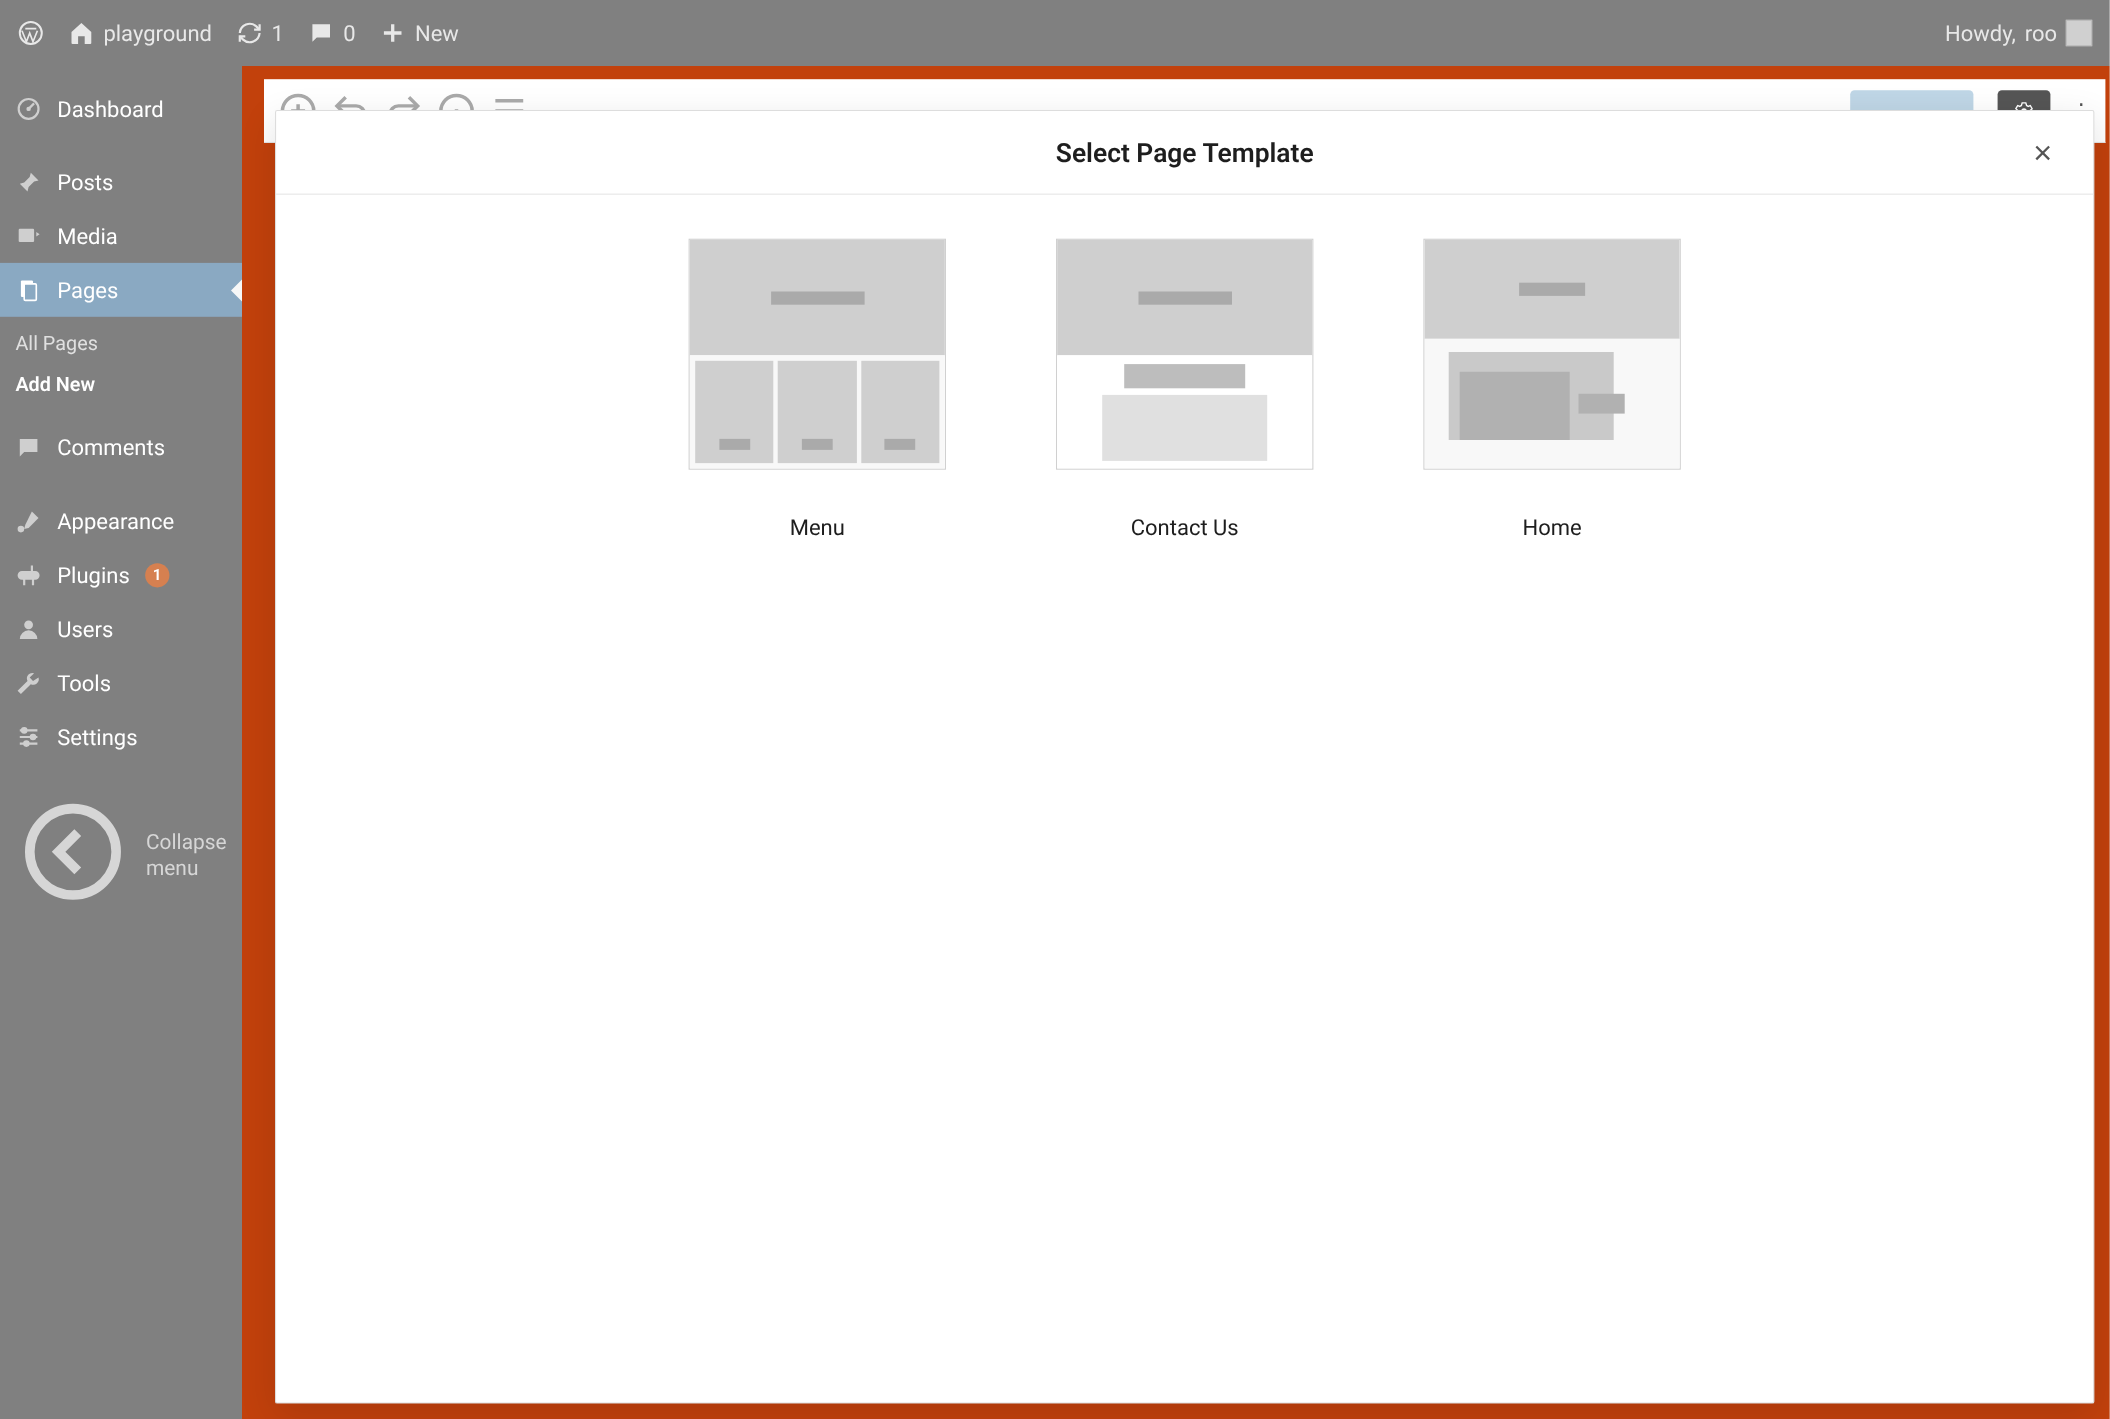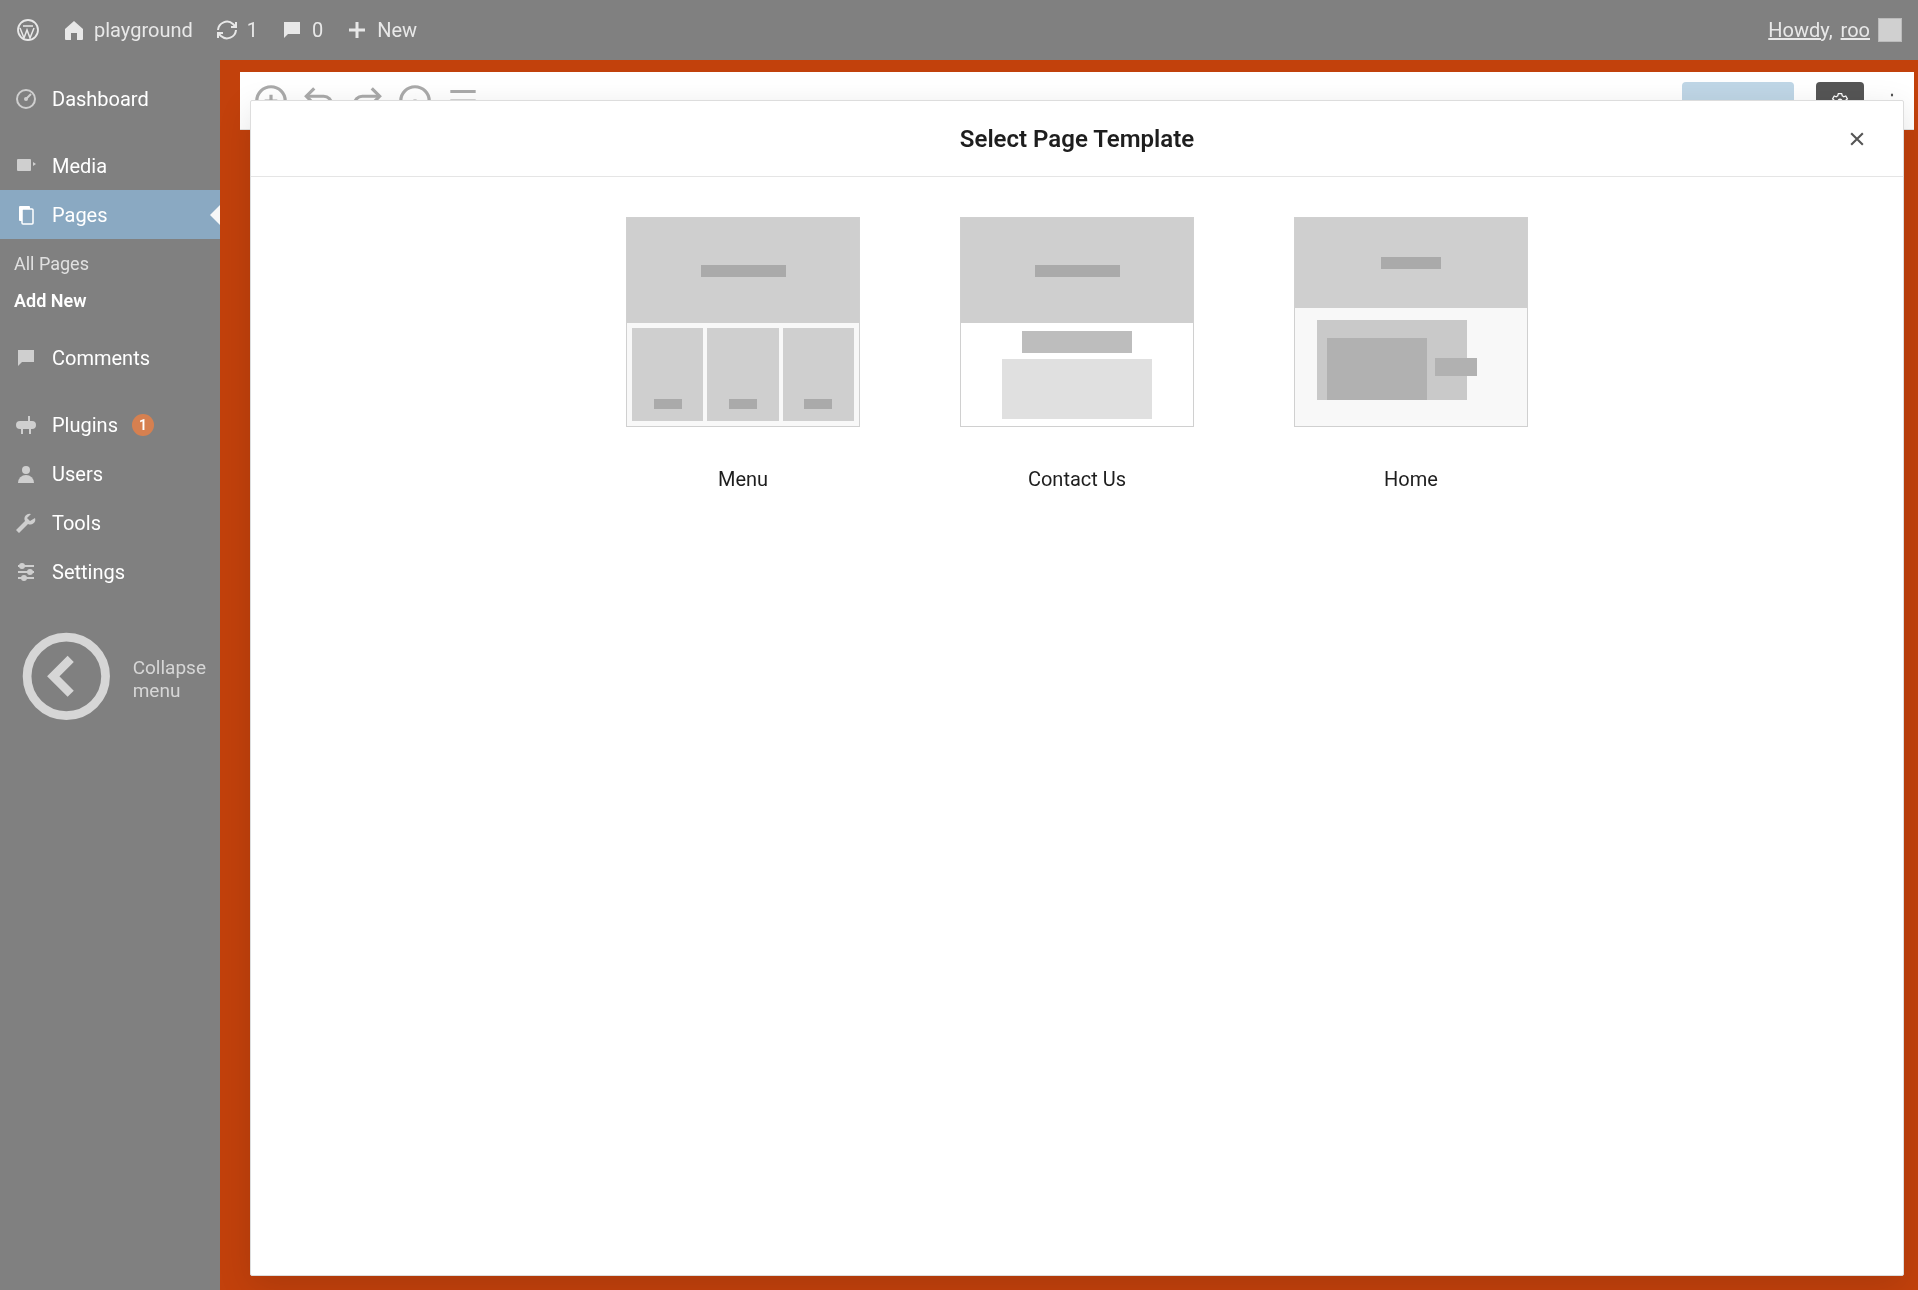--- a/index.html
+++ b/index.html
@@ -22,21 +22,20 @@
       padding: 0 16px;
       color: #e8e8e8;
       position: relative;
     }
     .admin-bar-left { display: flex; align-items: center; gap: 22px; }
     .admin-bar-right {
       margin-left: auto;
       display: flex;
       align-items: flex-end;
       gap: 10px;
-      text-decoration: underline;
     }
     .ab-item {
       display: inline-flex;
       align-items: center;
       gap: 8px;
       font-size: 20px;
       color: #e8e8e8;
       cursor: pointer;
     }
     .ab-icon {
@@ -412,20 +411,28 @@
             <path d="M12 12l5-5" stroke="currentColor" stroke-width="2"></path>
             <circle cx="12" cy="12" r="2"></circle>
           </svg>
       </span>
       <span>Dashboard</span>
     </div>
     <div class="menu-separator"></div>
     <div class="menu-item">
       <span class="mi-icon">
         <svg viewBox="0 0 24 24" fill="currentColor">
+            <path d="M14 3l7 7-4 1-5 5-1 4-7-7 4-1 5-5z"></path>
+          </svg>
+      </span>
+      <span>Posts</span>
+    </div>
+    <div class="menu-item">
+      <span class="mi-icon">
+        <svg viewBox="0 0 24 24" fill="currentColor">
             <rect x="3" y="5" width="14" height="12" rx="1"></rect>
             <path d="M19 8l3 2-3 2z"></path>
           </svg>
       </span>
       <span>Media</span>
     </div>
     <div class="menu-item current">
       <span class="mi-icon" style="color:#fff;">
         <svg viewBox="0 0 24 24" fill="currentColor">
             <rect x="5" y="3" width="11" height="15" rx="1"></rect>
@@ -440,20 +447,29 @@
     </div>
     <div class="menu-item">
       <span class="mi-icon">
         <svg viewBox="0 0 24 24" fill="currentColor">
             <path d="M4 4h16v12H8l-4 4z"></path>
           </svg>
       </span>
       <span>Comments</span>
     </div>
     <div class="menu-separator"></div>
+    <div class="menu-item">
+      <span class="mi-icon">
+        <svg viewBox="0 0 24 24" fill="currentColor">
+            <path d="M15 3l6 6-9 9-4 1 1-4z"></path>
+            <circle cx="5" cy="19" r="3"></circle>
+          </svg>
+      </span>
+      <span>Appearance</span>
+    </div>
     <div class="menu-item">
       <span class="mi-icon">
         <svg viewBox="0 0 24 24" fill="currentColor">
             <path d="M8 3v5H6a4 4 0 0 0 0 8h1v5h2v-5h6v5h2v-5h1a4 4 0 0 0 0-8h-2V3h-2v5h-6V3z"></path>
           </svg>
       </span>
       <span>Plugins</span>
       <span class="badge">1</span>
     </div>
     <div class="menu-item">

